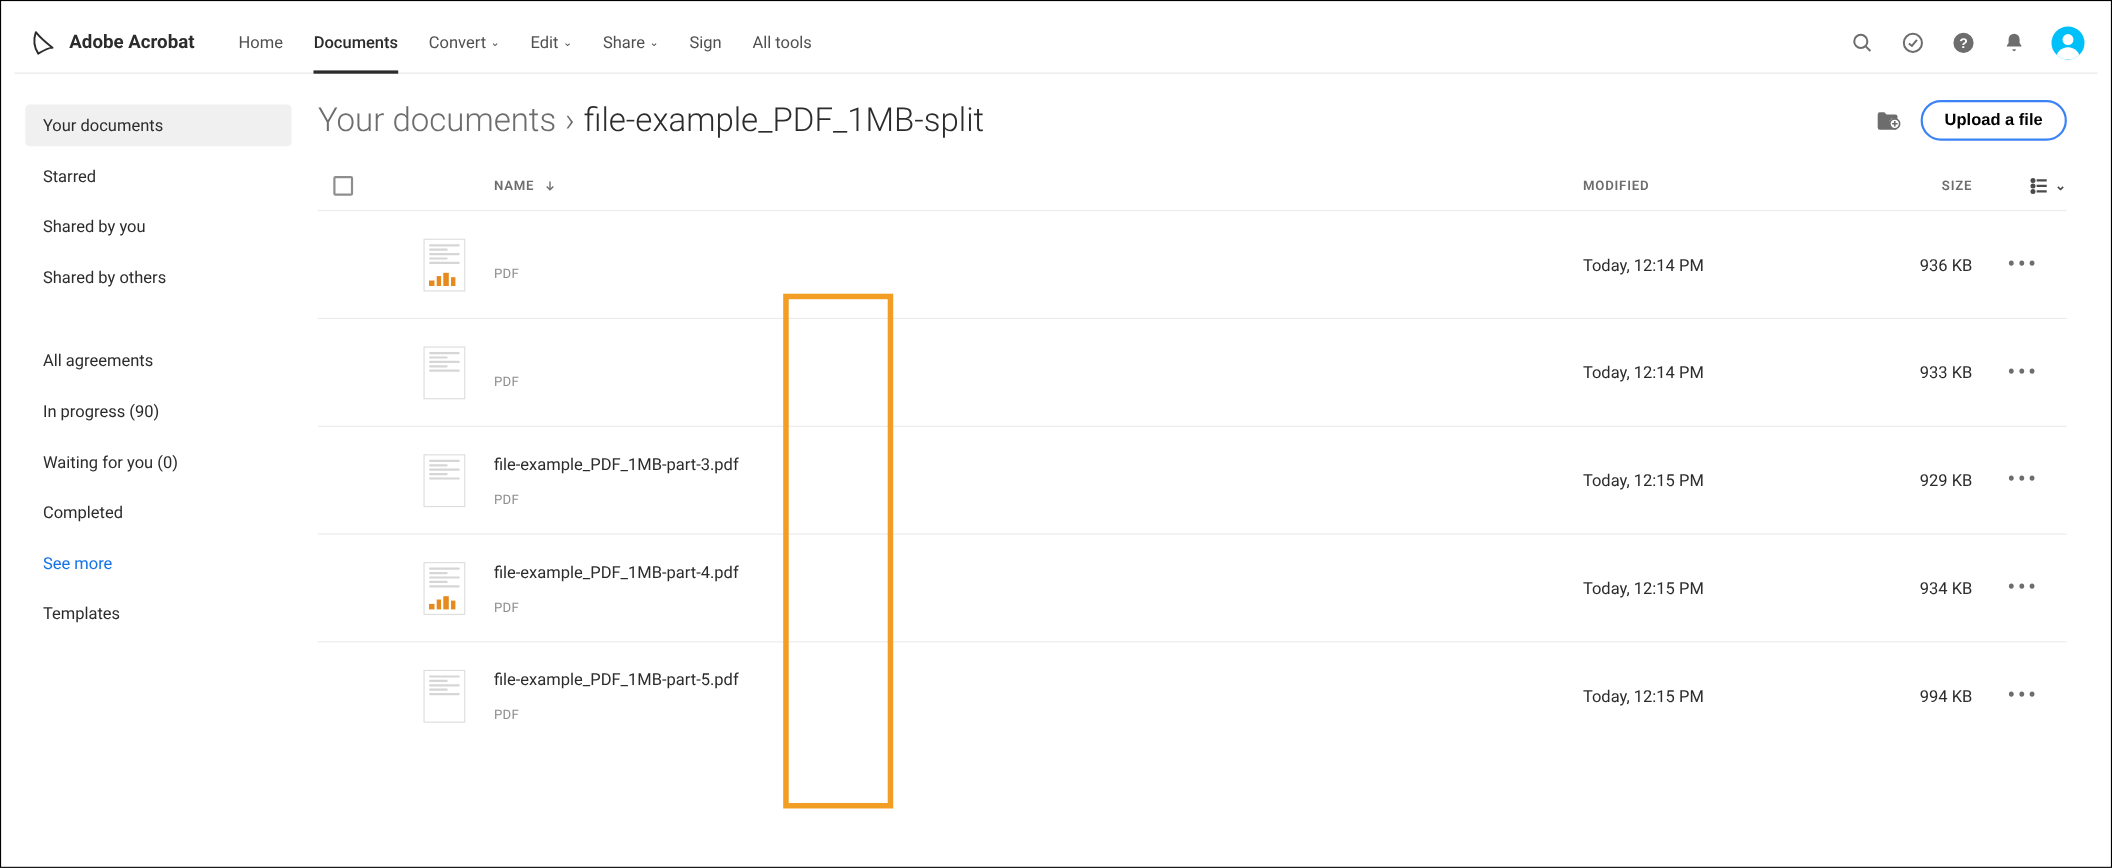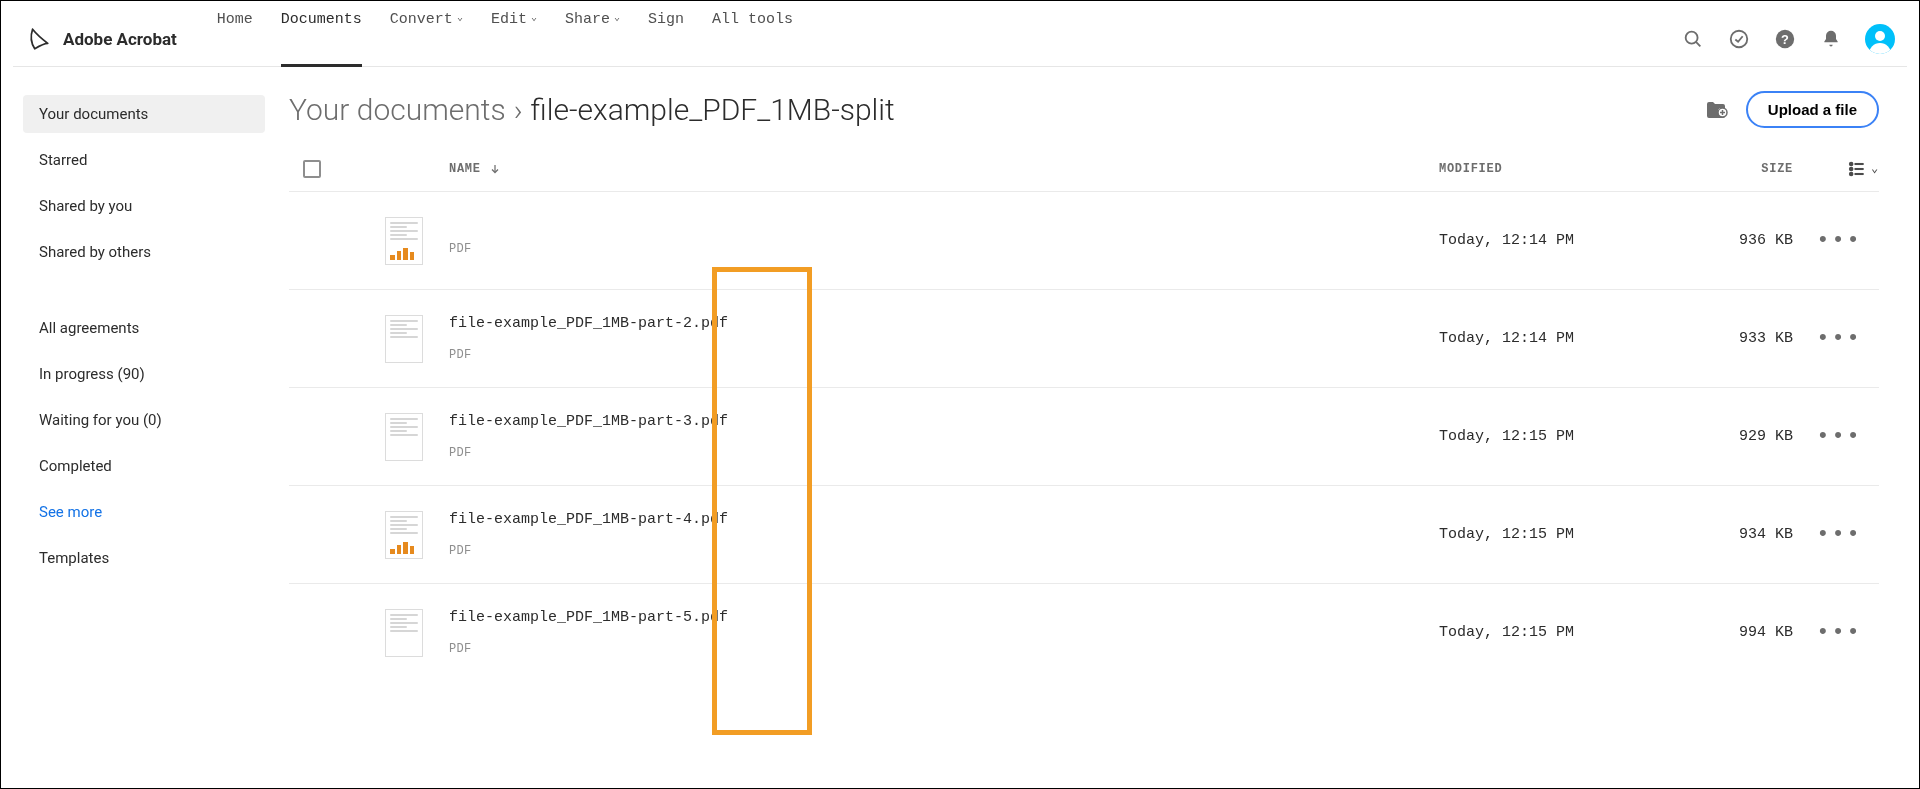--- a/index.html
+++ b/index.html
@@ -21,21 +21,21 @@
     align-items: center;
     height: 56px;
     padding: 0 12px;
     border-bottom: 1px solid #e6e6e6;
   }
   .brand { display:flex; align-items:center; gap:12px; margin-right: 40px; }
   .brand-name { font-weight: 700; font-size: 17px; }
   .nav-items { display:flex; align-items:center; gap:28px; height:100%; }
   .nav-item {
     color:#505050; font-size:15px; height:100%;
-    display:flex; align-items:flex-start; position:relative; cursor:pointer;font-family:Liberation Mono, monospace;
+    display:flex; align-items:center; position:relative; cursor:pointer;
   }
   .nav-item.active { color:#2c2c2c; font-weight:500; }
   .nav-item.active::after {
     content:""; position:absolute; bottom:-1px; left:0; right:0; height:3px; background:#2c2c2c;
   }
   .nav-caret { margin-left:4px; font-size:10px; }
   .topbar-right { margin-left:auto; display:flex; align-items:center; gap:22px; }
   .icon-btn { width:24px; height:24px; display:flex; align-items:center; justify-content:center; color:#6d6d6d; cursor:pointer; }
   .avatar {
     width:30px; height:30px; border-radius:50%; background:#00c0fa;
@@ -66,21 +66,20 @@
     border:2px solid #3b82f6; background:#fff; border-radius:24px;
     padding:8px 20px; font-size:15px; font-weight:600; cursor:pointer;
   }
 
   
   .table-wrap { border-top:1px solid transparent; }
   .thead, .row {
     display:grid;
     grid-template-columns: 70px 90px 1fr 230px 130px 80px;
     align-items:center;
-    font-family:Liberation Mono, monospace;
   }
   .thead {
     height:44px; font-size:12px; letter-spacing:0.06em;
     color:#6d6d6d; text-transform:uppercase; font-weight:600;
     border-bottom:1px solid transparent;
   }
   .thead .th-name { display:flex; align-items:center; gap:8px; }
   .thead .th-size { text-align:right; padding-right:6px; }
   .view-opts { display:flex; align-items:center; justify-content:flex-end; gap:4px; color:#4b4b4b; }
   .checkbox {
@@ -299,21 +298,20 @@
               <div>
                 <div class="thumb">
                   <div class="thumb-line"></div>
                   <div class="thumb-line short"></div>
                   <div class="thumb-line"></div>
                   <div class="thumb-line short"></div>
                   <div class="thumb-line"></div>
                 </div>
               </div>
               <div class="file-meta">
-                <div class="fname">file-example_PDF_1MB-part-2.pdf</div>
                 <div class="ftype">PDF</div>
               </div>
               <div class="modified">Today, 12:14 PM</div>
               <div class="size">933 KB</div>
               <div class="row-actions">•••</div>
             </div>
             <div class="row">
               <div></div>
               <div>
                 <div class="thumb">

